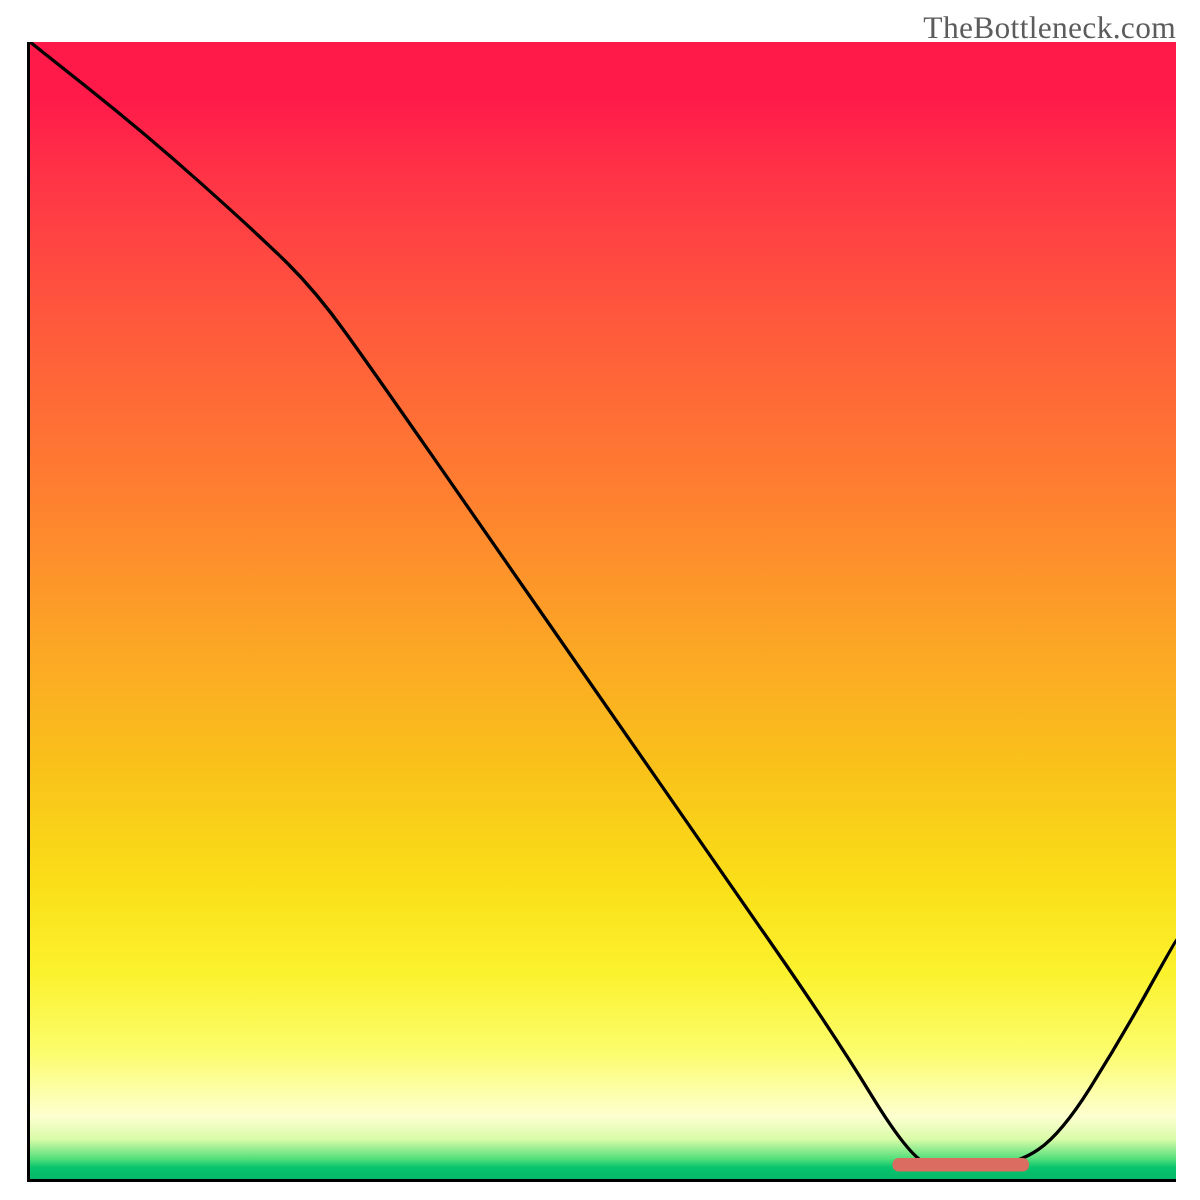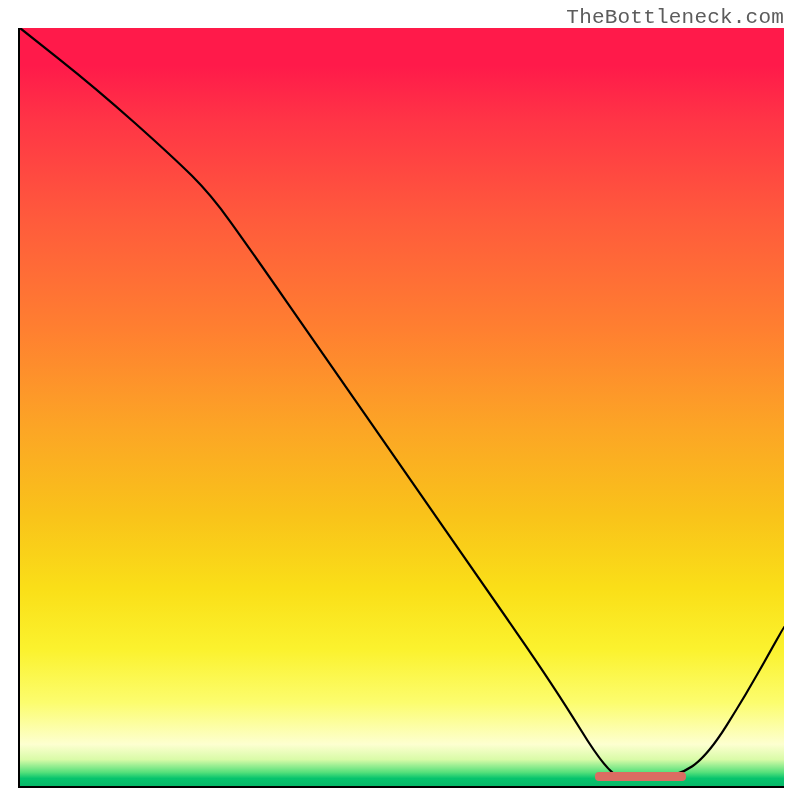--- a/index.html
+++ b/index.html
@@ -6,21 +6,21 @@
   html, body { width: 800px; height: 800px; overflow: hidden; background: #fff; }
   .chart-container {
     position: relative;
     width: 800px;
     height: 800px;
   }
   .attribution {
     position: absolute;
     top: 6px;
     right: 16px;
-    font-family: Liberation Mono, monospace;
+    font-family: Liberation Serif, serif;
     font-size: 21px;
     color: #5c5c5c;
     letter-spacing: 0.2px;
   }
   .plot-area {
     position: absolute;
     left: 18px;
     top: 28px;
     width: 766px;
     height: 760px;

